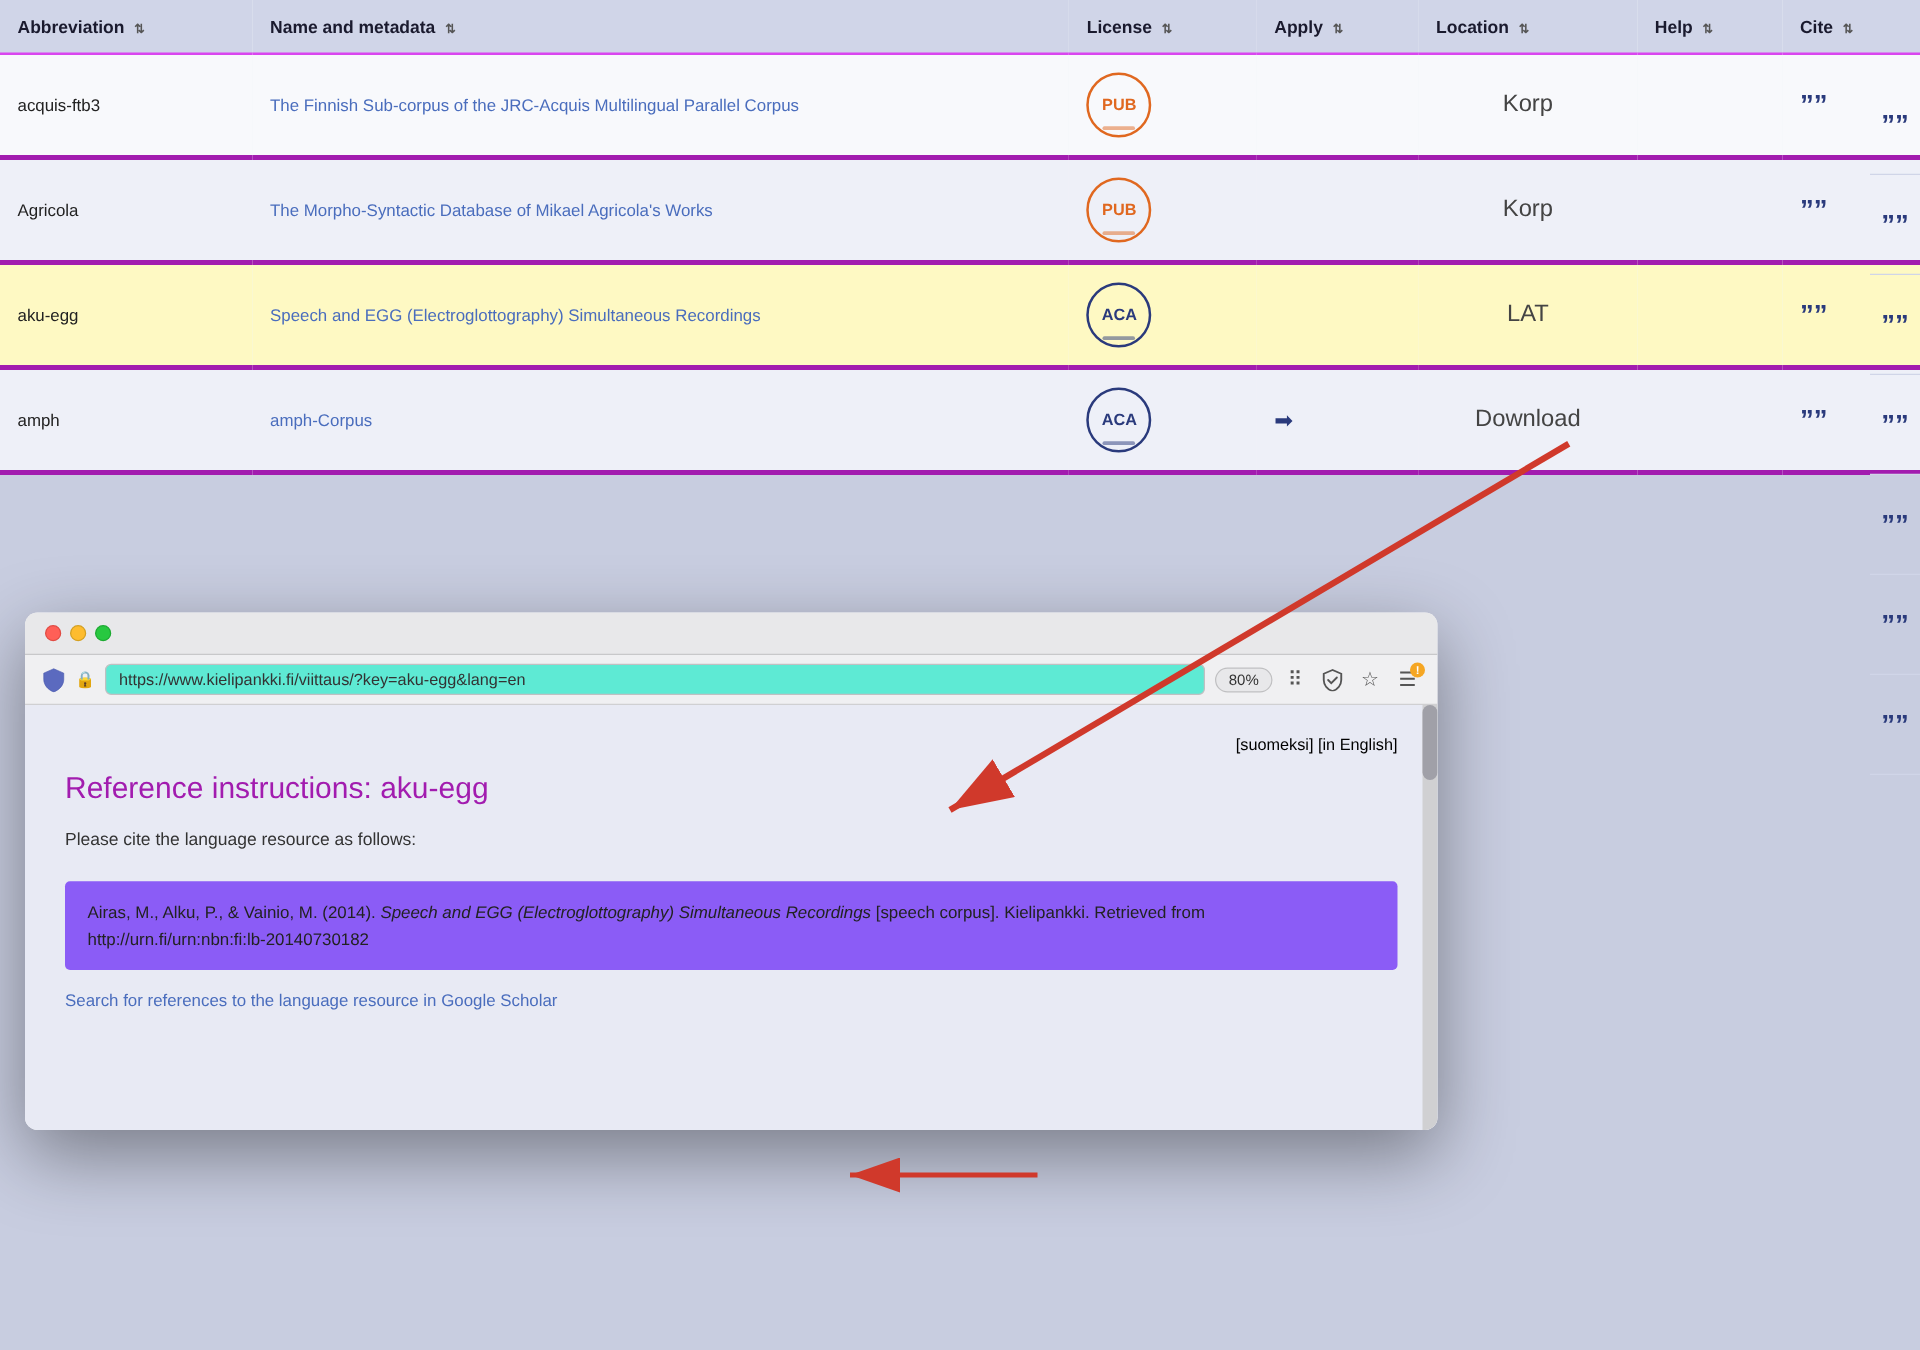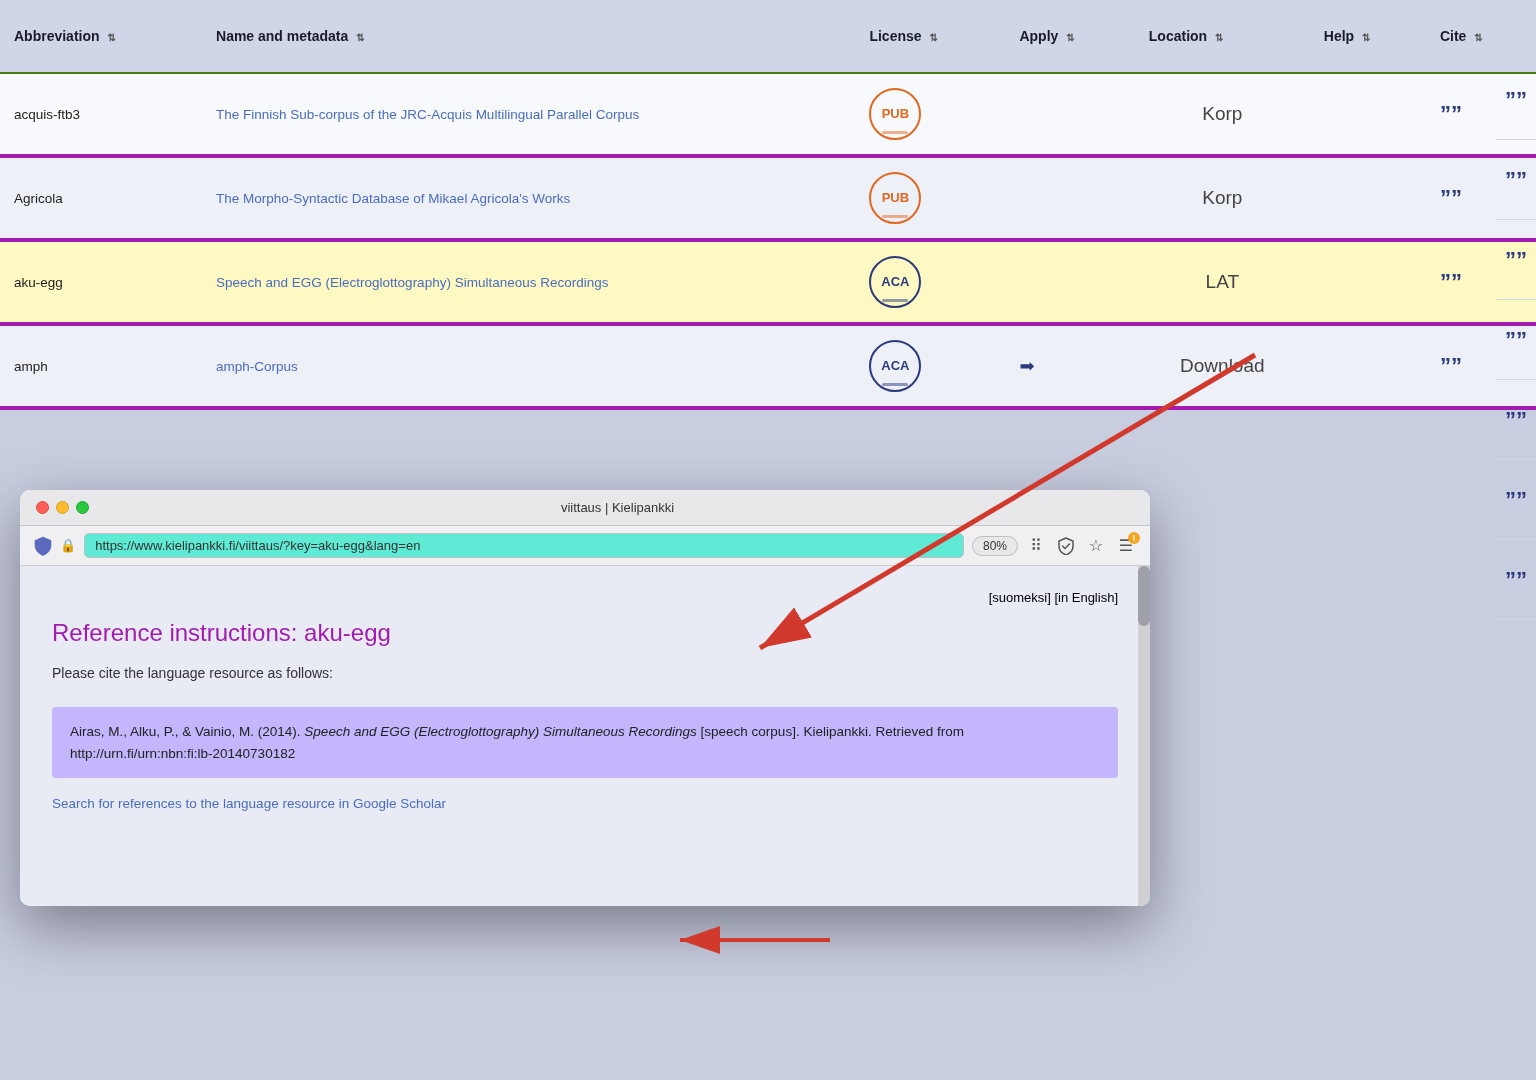--- a/index.html
+++ b/index.html
@@ -21,26 +21,26 @@
     table {
       width: 100%;
       border-collapse: collapse;
     }
 
     thead tr {
       background: #d0d5e8;
     }
 
     thead th {
-      padding: 28px 14px;
+      padding: 13px 14px;
       text-align: left;
       font-size: 14px;
       font-weight: 700;
       color: #1a1a2e;
-      border-bottom: 2px solid #4d7c0f;
+      border-bottom: 2px solid #d946ef;
       white-space: nowrap;
     }
 
     thead th .sort-arrows {
       display: inline-block;
       margin-left: 4px;
       font-size: 10px;
       color: #555;
     }
 
@@ -273,21 +273,21 @@
       margin-bottom: 18px;
     }
 
     .cite-instruction {
       font-size: 14px;
       color: #333;
       margin-bottom: 26px;
     }
 
     .citation-block {
-      background: #c4b5fd;
+      background: #8b5cf6;
       padding: 14px 18px;
       border-radius: 4px;
       font-size: 13.5px;
       color: #222;
       margin-bottom: 16px;
       line-height: 1.6;
     }
 
     .citation-block em {
       font-style: italic;
@@ -504,21 +504,20 @@
 </div>
 
 <div class="browser-window">
 
   <div class="browser-titlebar">
     <div class="traffic-lights">
       <div class="tl-red"></div>
       <div class="tl-yellow"></div>
       <div class="tl-green"></div>
     </div>
-    <div class="browser-title">viittaus | Kielipankki</div>
   </div>
 
   <div class="address-bar-row">
 
     <svg class="shield-icon-svg" width="18" height="20" viewBox="0 0 18 20" fill="none">
       <path d="M9 1L1 4.5V9.5C1 14 4.5 18 9 19.5C13.5 18 17 14 17 9.5V4.5L9 1Z" fill="#5b6abf" stroke="#4a5aaf" stroke-width="0.5"></path>
     </svg>
     <span class="lock-icon">🔒</span>
     <input class="address-input" type="text" value="https://www.kielipankki.fi/viittaus/?key=aku-egg&amp;lang=en" style="">
     <span class="zoom-badge">80%</span>

